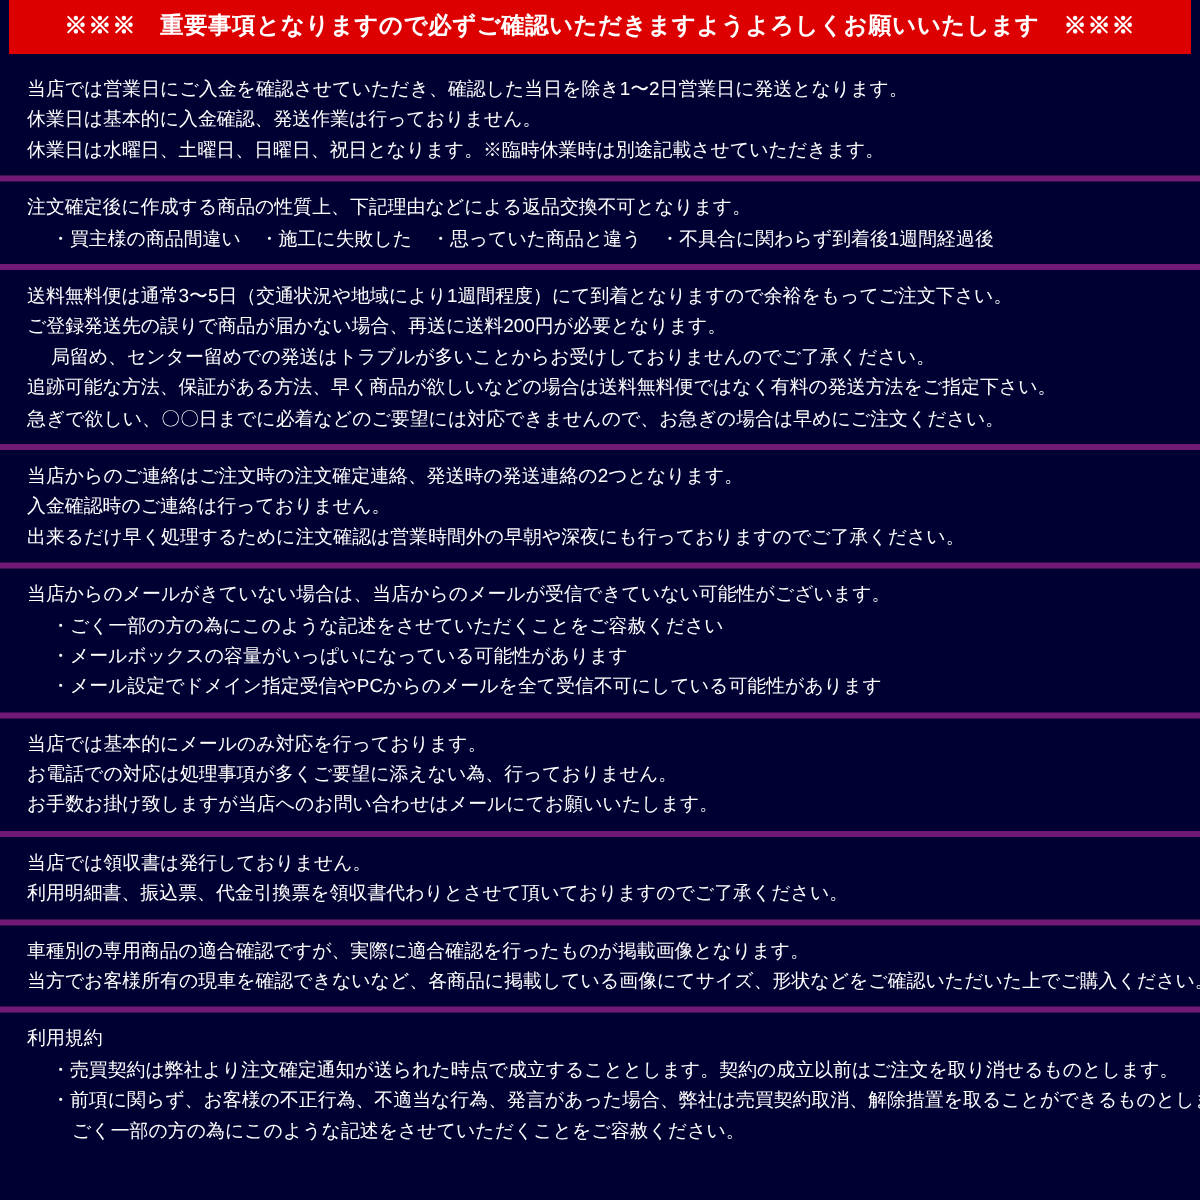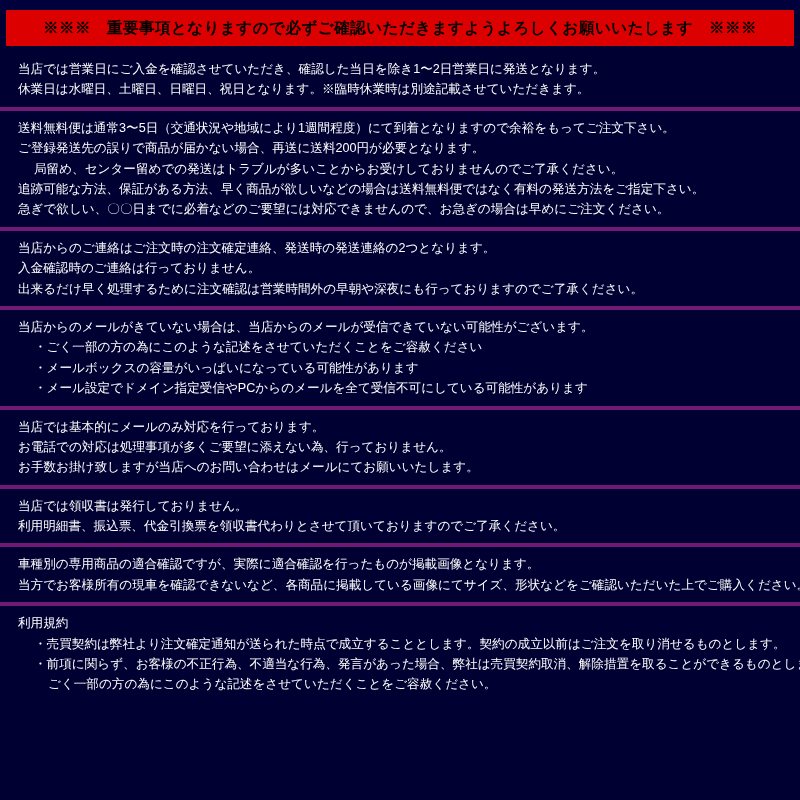--- a/index.html
+++ b/index.html
@@ -17,27 +17,27 @@
   .page {
     position: relative;
     width: 800px;
     height: 800px;
     background: #000033;
     box-sizing: border-box;
     padding: 0;
   }
   .banner {
     background: #dd0000;
-    color: #000000;
+    color: #ffffff;
     font-size: 15.5px;
     font-weight: bold;
     text-align: center;
     letter-spacing: 0.5px;
     padding: 9px 4px 10px 4px;
-    margin: 10px 6px 6px 6px;
+    margin: 0 6px 6px 6px;
     line-height: 1.1;
     white-space: nowrap;
   }
   .section {
     padding: 7px 18px 7px 18px;
     border-bottom: 4px solid #701a75;
   }
   .section:last-child {
     border-bottom: none;
   }
@@ -55,21 +55,26 @@
   }
 </style>
 </head>
 <body>
 
 <div class="page">
   <div class="banner">※※※　重要事項となりますので必ずご確認いただきますようよろしくお願いいたします　※※※</div>
   <div id="sections-root">
       <div class="section">
         <div class="line">当店では営業日にご入金を確認させていただき、確認した当日を除き1〜2日営業日に発送となります。</div>
+        <div class="line">休業日は基本的に入金確認、発送作業は行っておりません。</div>
         <div class="line">休業日は水曜日、土曜日、日曜日、祝日となります。※臨時休業時は別途記載させていただきます。</div>
+      </div>
+      <div class="section">
+        <div class="line">注文確定後に作成する商品の性質上、下記理由などによる返品交換不可となります。</div>
+        <div class="line indent">・買主様の商品間違い　・施工に失敗した　・思っていた商品と違う　・不具合に関わらず到着後1週間経過後</div>
       </div>
       <div class="section">
         <div class="line">送料無料便は通常3〜5日（交通状況や地域により1週間程度）にて到着となりますので余裕をもってご注文下さい。</div>
         <div class="line">ご登録発送先の誤りで商品が届かない場合、再送に送料200円が必要となります。</div>
         <div class="line indent">局留め、センター留めでの発送はトラブルが多いことからお受けしておりませんのでご了承ください。</div>
         <div class="line">追跡可能な方法、保証がある方法、早く商品が欲しいなどの場合は送料無料便ではなく有料の発送方法をご指定下さい。</div>
         <div class="line">急ぎで欲しい、〇〇日までに必着などのご要望には対応できませんので、お急ぎの場合は早めにご注文ください。</div>
       </div>
       <div class="section">
         <div class="line">当店からのご連絡はご注文時の注文確定連絡、発送時の発送連絡の2つとなります。</div>

